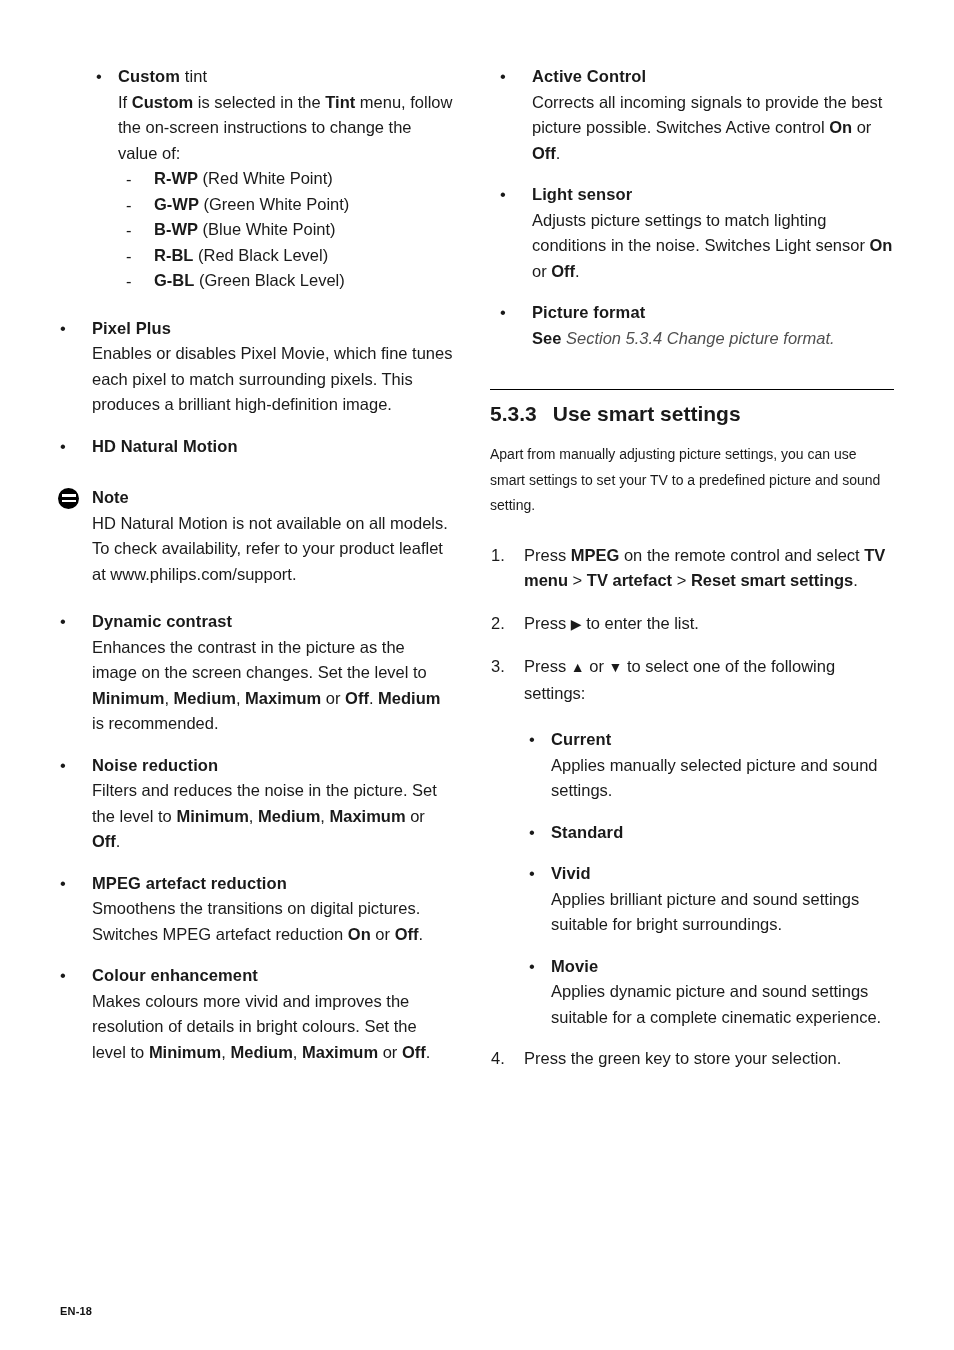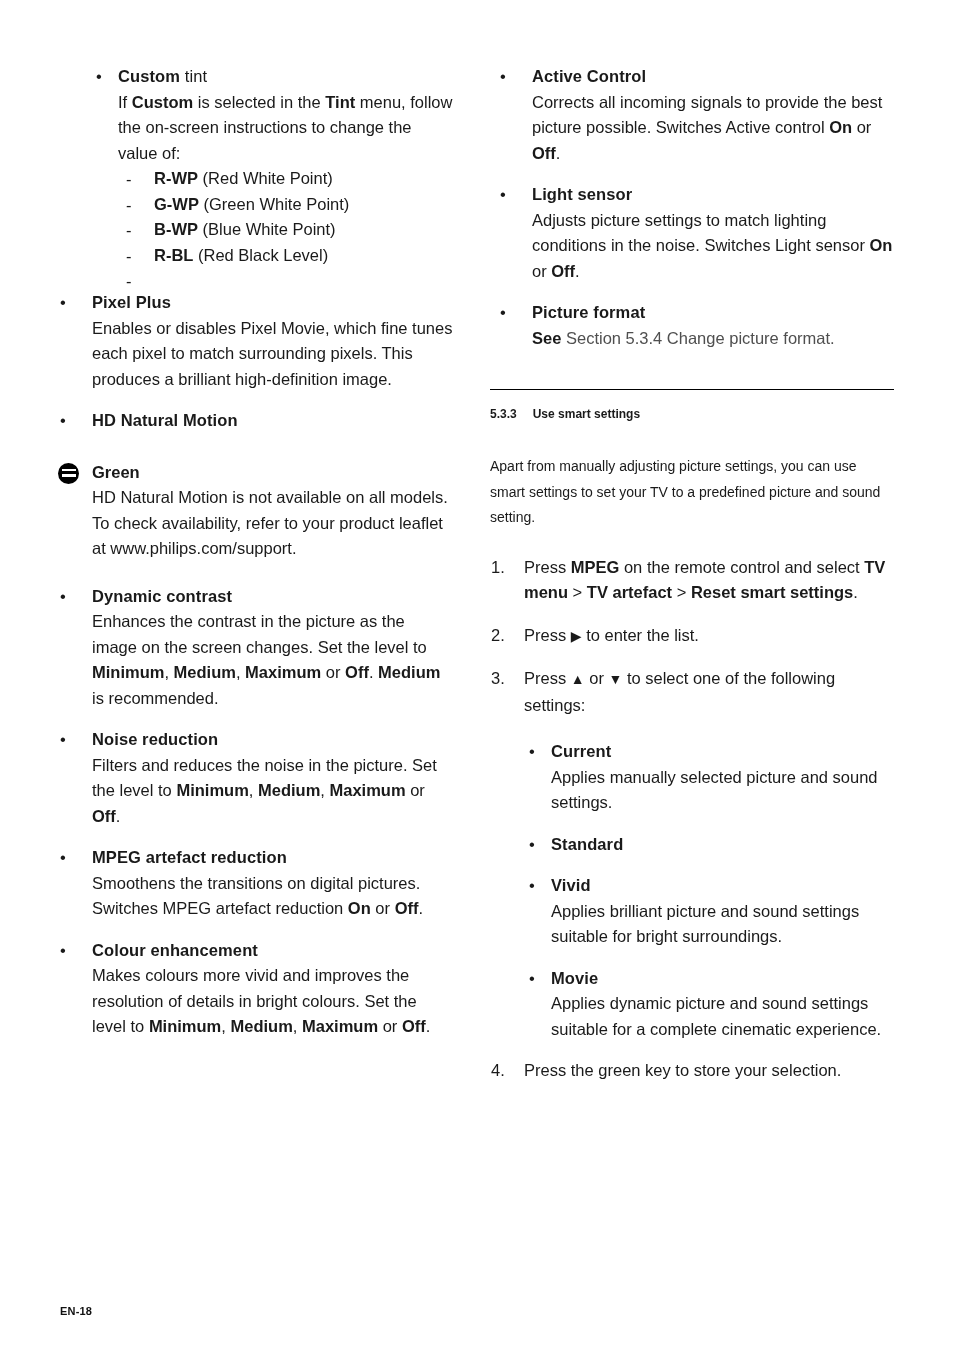--- a/index.html
+++ b/index.html
@@ -128,33 +128,34 @@
   }
 
   
   .section-rule {
     border-top: 1.6px solid #000000;
     margin: 0 0 12px 0;
     width: 404px;
   }
   .section-head {
     font-weight: bold;
-    font-size: 12px;
+    font-size: 21px;
     line-height: 24px;
-    margin-bottom: 28px;
+    margin-bottom: 16px;
     white-space: pre;
   }
   .section-head .num { margin-right: 16px; }
   .intro-para {
     font-size: 14px;
     line-height: 25.5px;
     margin-bottom: 24px;
   }
 
   .gray-ital {
+    font-style: italic;
     color: #4f4f4f;
   }
   .arrow { font-size: 14px; }
 
   
   .footer {
     position: absolute;
     left: 60px;
     bottom: 33px;
     font-size: 11px;
@@ -187,20 +188,21 @@
         <div class="dash-item">
           <span class="marker bd">-</span>
           <div class="bd"><b>B-WP</b><span> (Blue White Point)</span></div>
         </div>
         <div class="dash-item">
           <span class="marker bd">-</span>
           <div class="bd"><b>R-BL</b><span> (Red Black Level)</span></div>
         </div>
         <div class="dash-item">
           <span class="marker bd">-</span>
+          <div class="bd"><b>G-BL</b><span> (Green Black Level)</span></div>
         </div>
       </div>
     </div>
 
     <div class="spacer-18"></div>
 
     <div class="bullet-item">
       <span class="marker">•</span>
       <div class="hd">Pixel Plus</div>
       <div class="bd">Enables or disables Pixel Movie, which fine tunes each pixel to match surrounding pixels. This produces a brilliant high-definition image.</div>
@@ -209,21 +211,21 @@
     <div class="bullet-item">
       <span class="marker">•</span>
       <div class="hd">HD Natural Motion</div>
     </div>
 
     <div class="note-block">
       <span class="note-icon">
         <span class="bar bar1"></span>
         <span class="bar bar2"></span>
       </span>
-      <div class="note-title">Green</div>
+      <div class="note-title">Note</div>
       <div class="bd">HD Natural Motion is not available on all models. To check availability, refer to your product leaflet at www.philips.com/support.</div>
     </div>
 
     <div class="bullet-item">
       <span class="marker">•</span>
       <div class="hd">Dynamic contrast</div>
       <div class="bd"><span>Enhances the contrast in the picture as the image on the screen changes. Set the level to </span><b>Minimum</b><span>, </span><b>Medium</b><span>, </span><b>Maximum</b><span> or </span><b>Off</b><span>. </span><b>Medium</b><span> is recommended.</span></div>
     </div>
 
     <div class="bullet-item">

